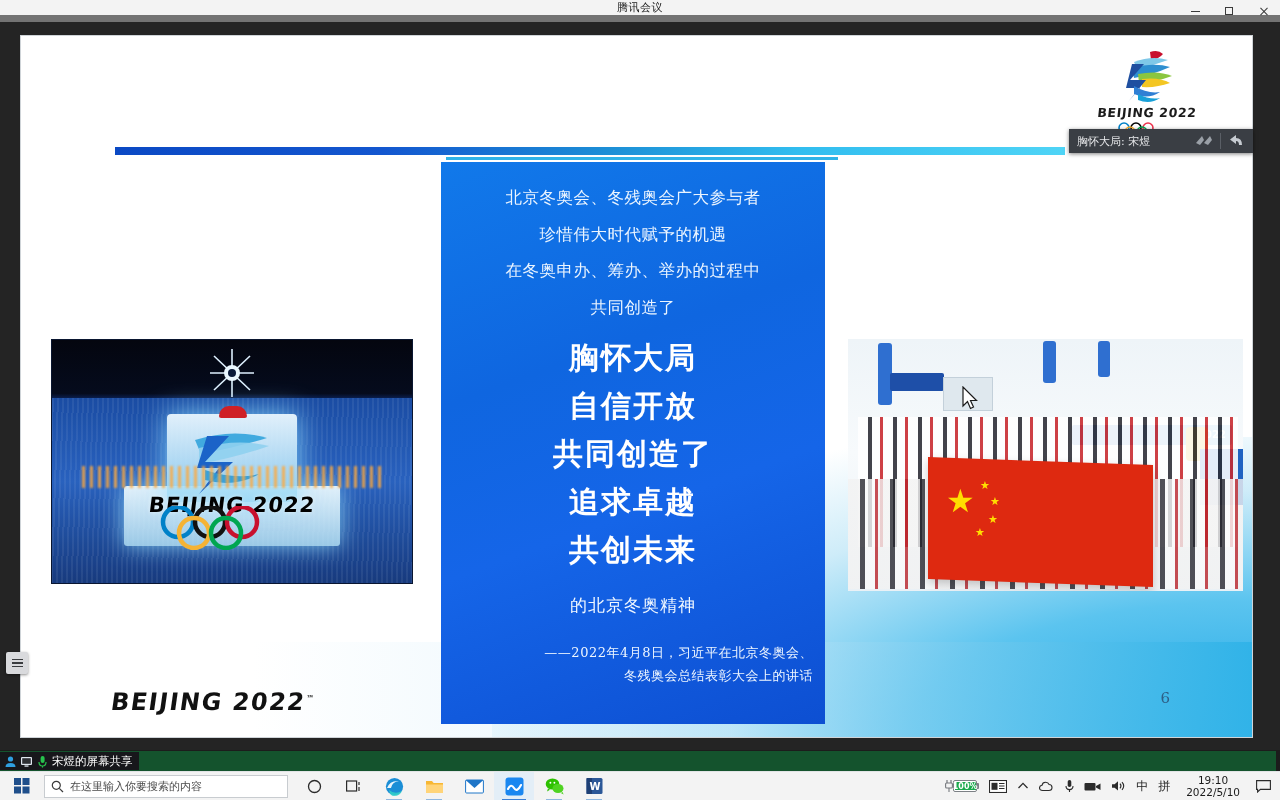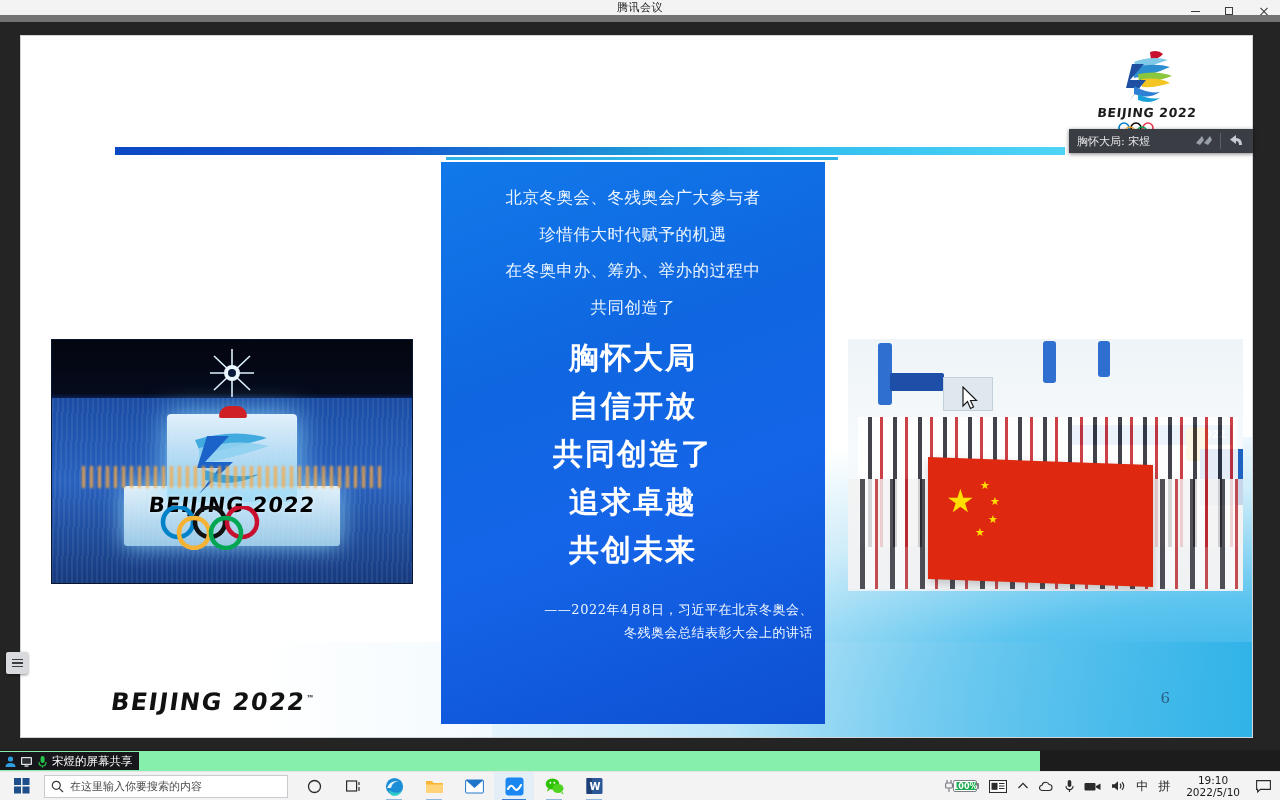--- a/index.html
+++ b/index.html
@@ -185,21 +185,21 @@
   .edge-handle {
     position:absolute; left:6px; top:652px; width:22px; height:22px;
     background:#d9dadd; display:flex; align-items:center; justify-content:center;
     border-radius:2px; box-shadow:0 1px 3px rgba(0,0,0,.45);
   }
   .edge-handle .bars { width:11px; }
   .edge-handle .bars i { display:block; height:1.5px; background:#3b3d40; margin:2px 0; }
 
   
   .share-bar {
-    position:absolute; left:0; top:751px; width:1040px; height:20px; background:#86efac;
+    position:absolute; left:0; top:751px; width:1276px; height:20px; background:#14532d;
     display:flex; align-items:center;
   }
   .share-pill { display:flex; align-items:center; height:18px; padding:0 6px 0 2px;
     background:#17171b; }
   .share-ico { width:16px; height:16px; display:flex; align-items:center; justify-content:center; }
   .share-text { color:#ffffff; font-size:11.5px; margin-left:2px; font-family:"DejaVu Sans",sans-serif; }
 
   
   .taskbar {
     position:absolute; left:0; top:771px; width:1280px; height:29px;
@@ -323,20 +323,21 @@
       <p>在冬奥申办、筹办、举办的过程中</p>
       <p>共同创造了</p>
     </div>
     <div class="panel-big">
       <p>胸怀大局</p>
       <p>自信开放</p>
       <p>共同创造了</p>
       <p>追求卓越</p>
       <p>共创未来</p>
     </div>
+    <div class="panel-spirit">的北京冬奥精神</div>
     <div class="panel-src">
       <p class="l1">——2022年4月8日，习近平在北京冬奥会、</p>
       <p class="l2">冬残奥会总结表彰大会上的讲话</p>
     </div>
   </div>
 
   <div class="photo-right">
     <div class="pr-snow"></div>
     <div class="pr-gate"></div>
     <div class="pr-gate2"></div>

